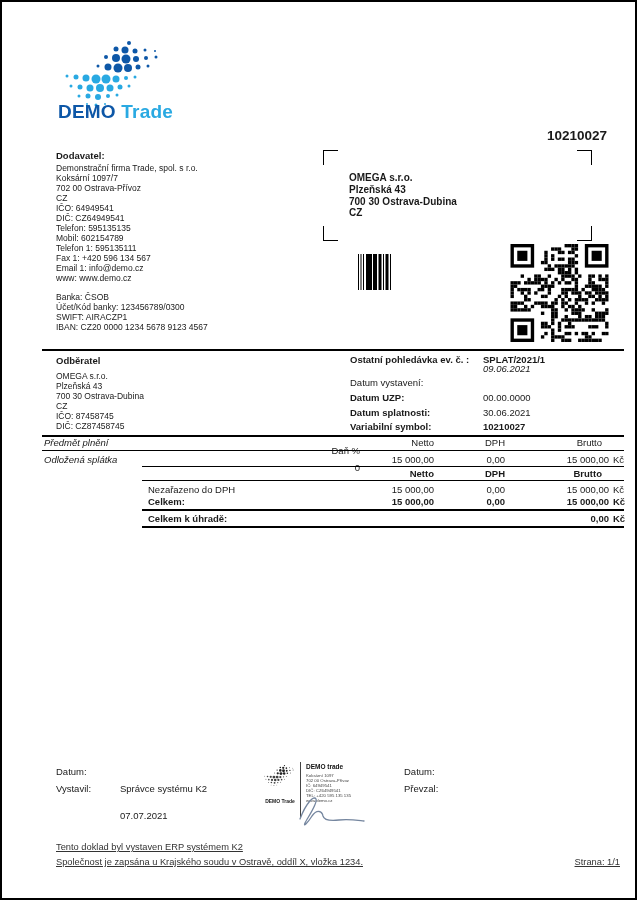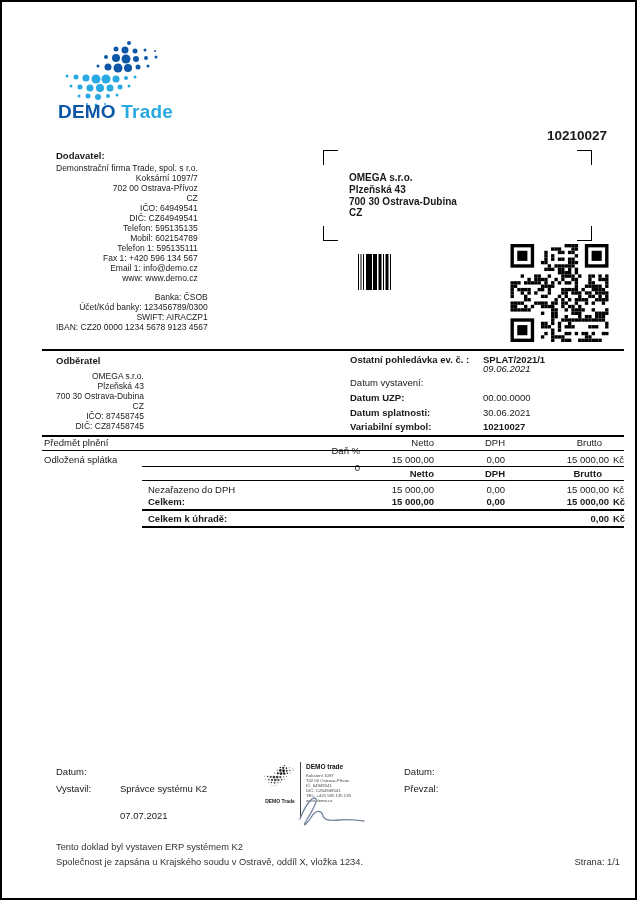--- a/index.html
+++ b/index.html
@@ -3,56 +3,56 @@
 <meta charset="utf-8">
 <style>
   html,body{margin:0;padding:0;background:#fff;}
   .page{
     position:relative;width:637px;height:900px;background:#fff;
     border:2px solid #000;box-sizing:border-box;overflow:hidden;
     font-family:"Liberation Sans","DejaVu Sans",sans-serif;color:#1a1a1a;
   }
   .abs{position:absolute;white-space:nowrap;}
   .b{font-weight:bold;}
-  .small{font-size:8.5px;line-height:10px;text-align:right;}
+  .small{font-size:8.5px;line-height:10px;}
   .fs95{font-size:9.5px;}
   .rule{position:absolute;background:#000;}
   
   .logo-text{font-size:19px;font-weight:bold;letter-spacing:0.2px;}
   
   .corner{position:absolute;width:14px;height:14px;}
   .c-tl{border-left:1.5px solid #000;border-top:1.5px solid #000;}
   .c-tr{border-right:1.5px solid #000;border-top:1.5px solid #000;}
   .c-bl{border-left:1.5px solid #000;border-bottom:1.5px solid #000;}
   .c-br{border-right:1.5px solid #000;border-bottom:1.5px solid #000;}
   .recipient{font-size:10px;font-weight:bold;line-height:11.8px;}
   
   .lbl{position:absolute;left:348px;font-size:9.5px;}
   .val{position:absolute;left:481px;font-size:9.5px;}
   
   .row{position:absolute;left:0;width:100%;height:12px;}
   .cell{position:absolute;font-size:9.5px;white-space:nowrap;}
   .r{text-align:right;}
-  .col-subj{left:42px;}
+  .col-subj{left:42px;font-style:italic;}
   .col-subj2{left:146px;}
   .col-tax{left:300px;width:58px;margin-top:8px;}
   .col-netto{left:356px;width:76px;}
   .col-dph{left:436px;width:67px;}
   .col-brutto{left:512px;width:88px;}
   .col-bruttoV{left:512px;width:95px;}
   .col-kc{left:611px;width:18px;}
   
   .stamp{position:absolute;left:254px;top:757px;width:122px;height:70px;}
   .stamp-dots{position:absolute;left:6px;top:5px;filter:grayscale(1) brightness(0.45);}
   .stamp-logo-label{position:absolute;left:0;top:39px;width:48px;text-align:center;font-size:5px;font-weight:bold;color:#222;}
   .stamp-vline{position:absolute;left:44px;top:3px;width:1px;height:56px;background:#444;}
   .stamp-company{position:absolute;left:50px;top:4px;font-size:6.5px;font-weight:bold;color:#111;}
   .stamp-lines{position:absolute;left:50px;top:15px;font-size:4.3px;line-height:4.9px;color:#444;white-space:nowrap;}
   .sig{position:absolute;left:36px;top:34px;}
-  .footer{font-size:9.3px;color:#333;}
+  .footer{font-size:9.3px;color:#333;text-decoration:underline;}
 </style>
 </head>
 <body>
 
 <div class="page">
 
   <svg class="abs" style="left:57px;top:36px;" width="112" height="72" viewBox="0 0 112 72">
     <g id="logo-dots-group">
       <g class="dots-dark" fill="#0d57a7">
         <circle cx="70" cy="5" r="2"></circle>

